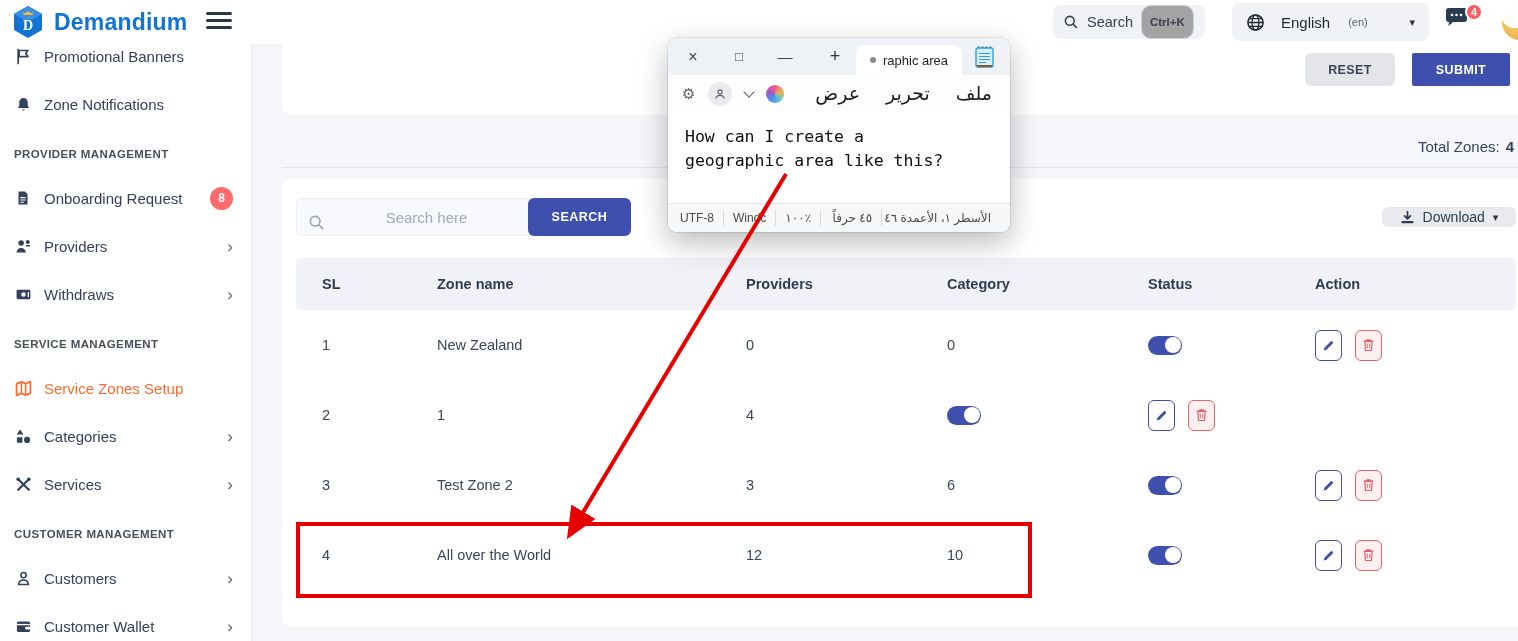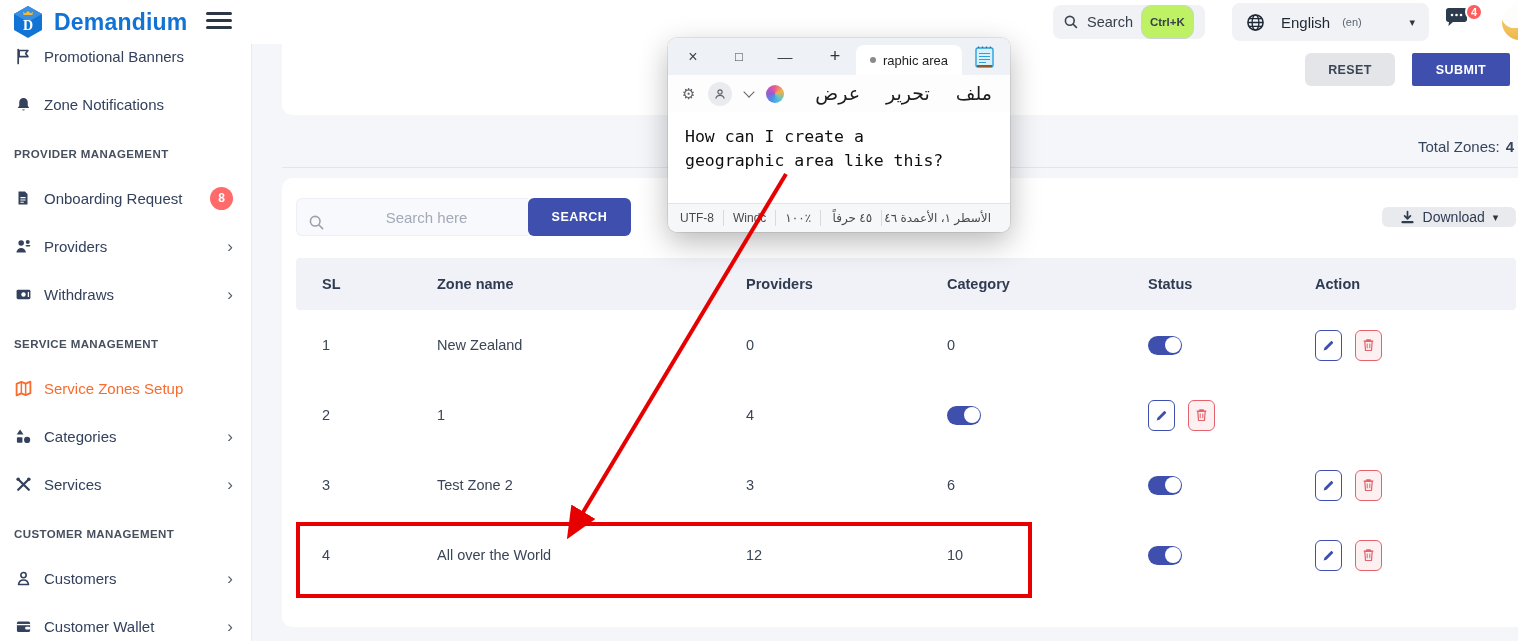--- a/index.html
+++ b/index.html
@@ -7,24 +7,24 @@
 
   
   .topbar { position:absolute; left:0; top:0; width:1518px; height:44px; background:#fff; z-index:5; }
   .logo-wrap { position:absolute; left:10px; top:4px; display:flex; align-items:center; gap:8px; }
   .logo-hex { width:36px; height:36px; }
   .logo-text { font-size:23px; font-weight:bold; color:#1173d4; letter-spacing:.2px; }
   .hamburger { position:absolute; left:206px; top:12px; width:26px; cursor:pointer; }
   .hamburger span { display:block; height:3px; background:#2c3644; border-radius:2px; margin-bottom:4px; }
   .search-pill { position:absolute; left:1053px; top:5px; width:152px; height:34px; background:#f0f2f6; border-radius:8px; display:flex; align-items:center; padding:0 10px; gap:8px; cursor:pointer; }
   .search-pill .lbl { font-size:14.5px; color:#38404c; }
-  .kbd { font-size:11.5px; color:#38404c; background:#bef264; border:1px solid #ccd2da; border-radius:10px; padding:10px 8px; font-weight:bold; }
+  .kbd { font-size:11.5px; color:#38404c; background:#a3a3a3; border:1px solid #ccd2da; border-radius:10px; padding:10px 8px; font-weight:bold; }
   .lang-pill { position:absolute; left:1232px; top:3px; width:197px; height:38px; background:#f0f2f6; border-radius:8px; display:flex; align-items:center; padding:0 14px; cursor:pointer; }
   .lang-pill .lname { font-size:15px; color:#1f2733; margin-left:16px; }
-  .lang-pill .lcode { font-size:11px; color:#5c6573; margin-left:12px; }
+  .lang-pill .lcode { font-size:11px; color:#5c6573; margin-left:18px; }
   .caret { font-size:11px; color:#333; margin-left:auto; }
   .chat-wrap { position:absolute; left:1443px; top:7px; width:34px; height:30px; }
   .chat-badge { position:absolute; right:-6px; top:-4px; min-width:18px; height:18px; border-radius:9px; background:#fd5d5d; color:#fff; font-size:11px; font-weight:bold; display:flex; align-items:center; justify-content:center; border:2px solid #fff; }
   .avatar { position:absolute; left:1502px; top:4px; width:36px; height:36px; border-radius:50%; background:radial-gradient(circle at 35% 30%, #fdfdfb 38%, #f2c45e 40%, #e8a93c 100%); }
 
   
   .sidebar { position:absolute; left:0; top:44px; width:252px; height:597px; background:#fff; border-right:1px solid #e8eaf0; overflow:hidden; z-index:4; }
   .side-scroll { margin-top:-12px; }
   .side-item { height:48px; display:flex; align-items:center; padding:0 18px 0 14px; gap:12px; color:#33415c; font-size:15px; cursor:pointer; }
   .side-item .s-ico { width:18px; display:flex; justify-content:center; color:#33415c; }

